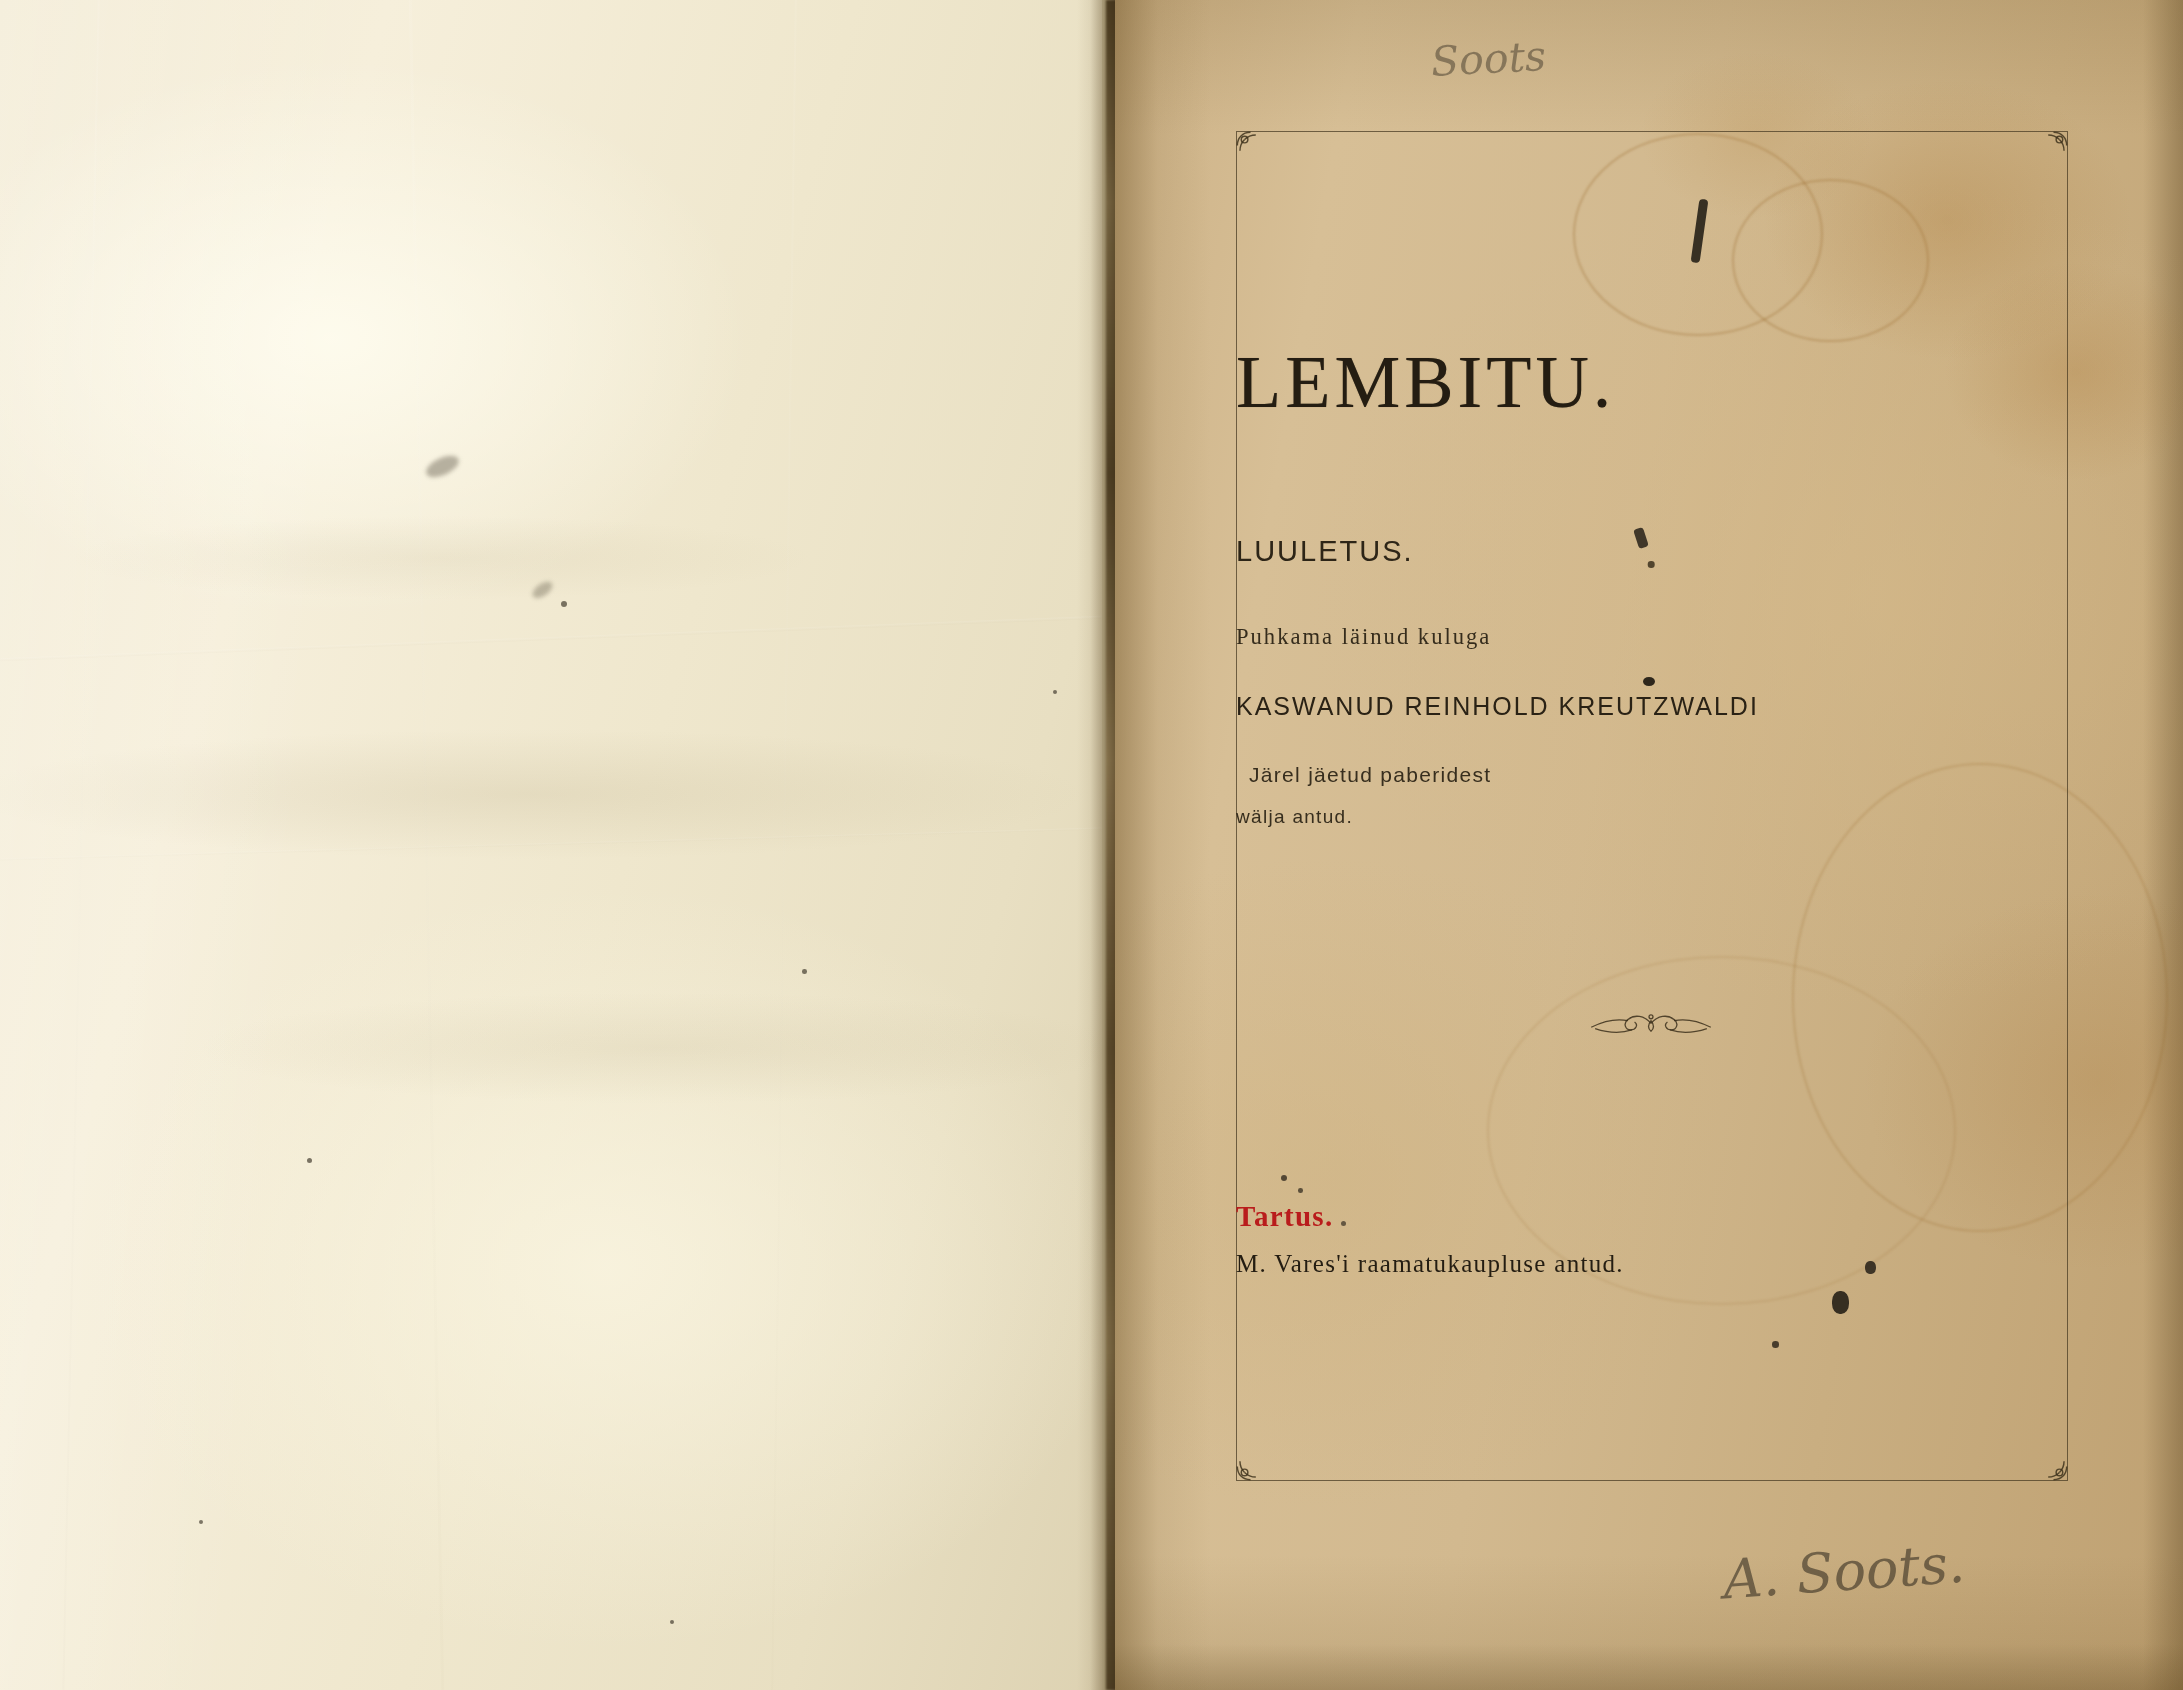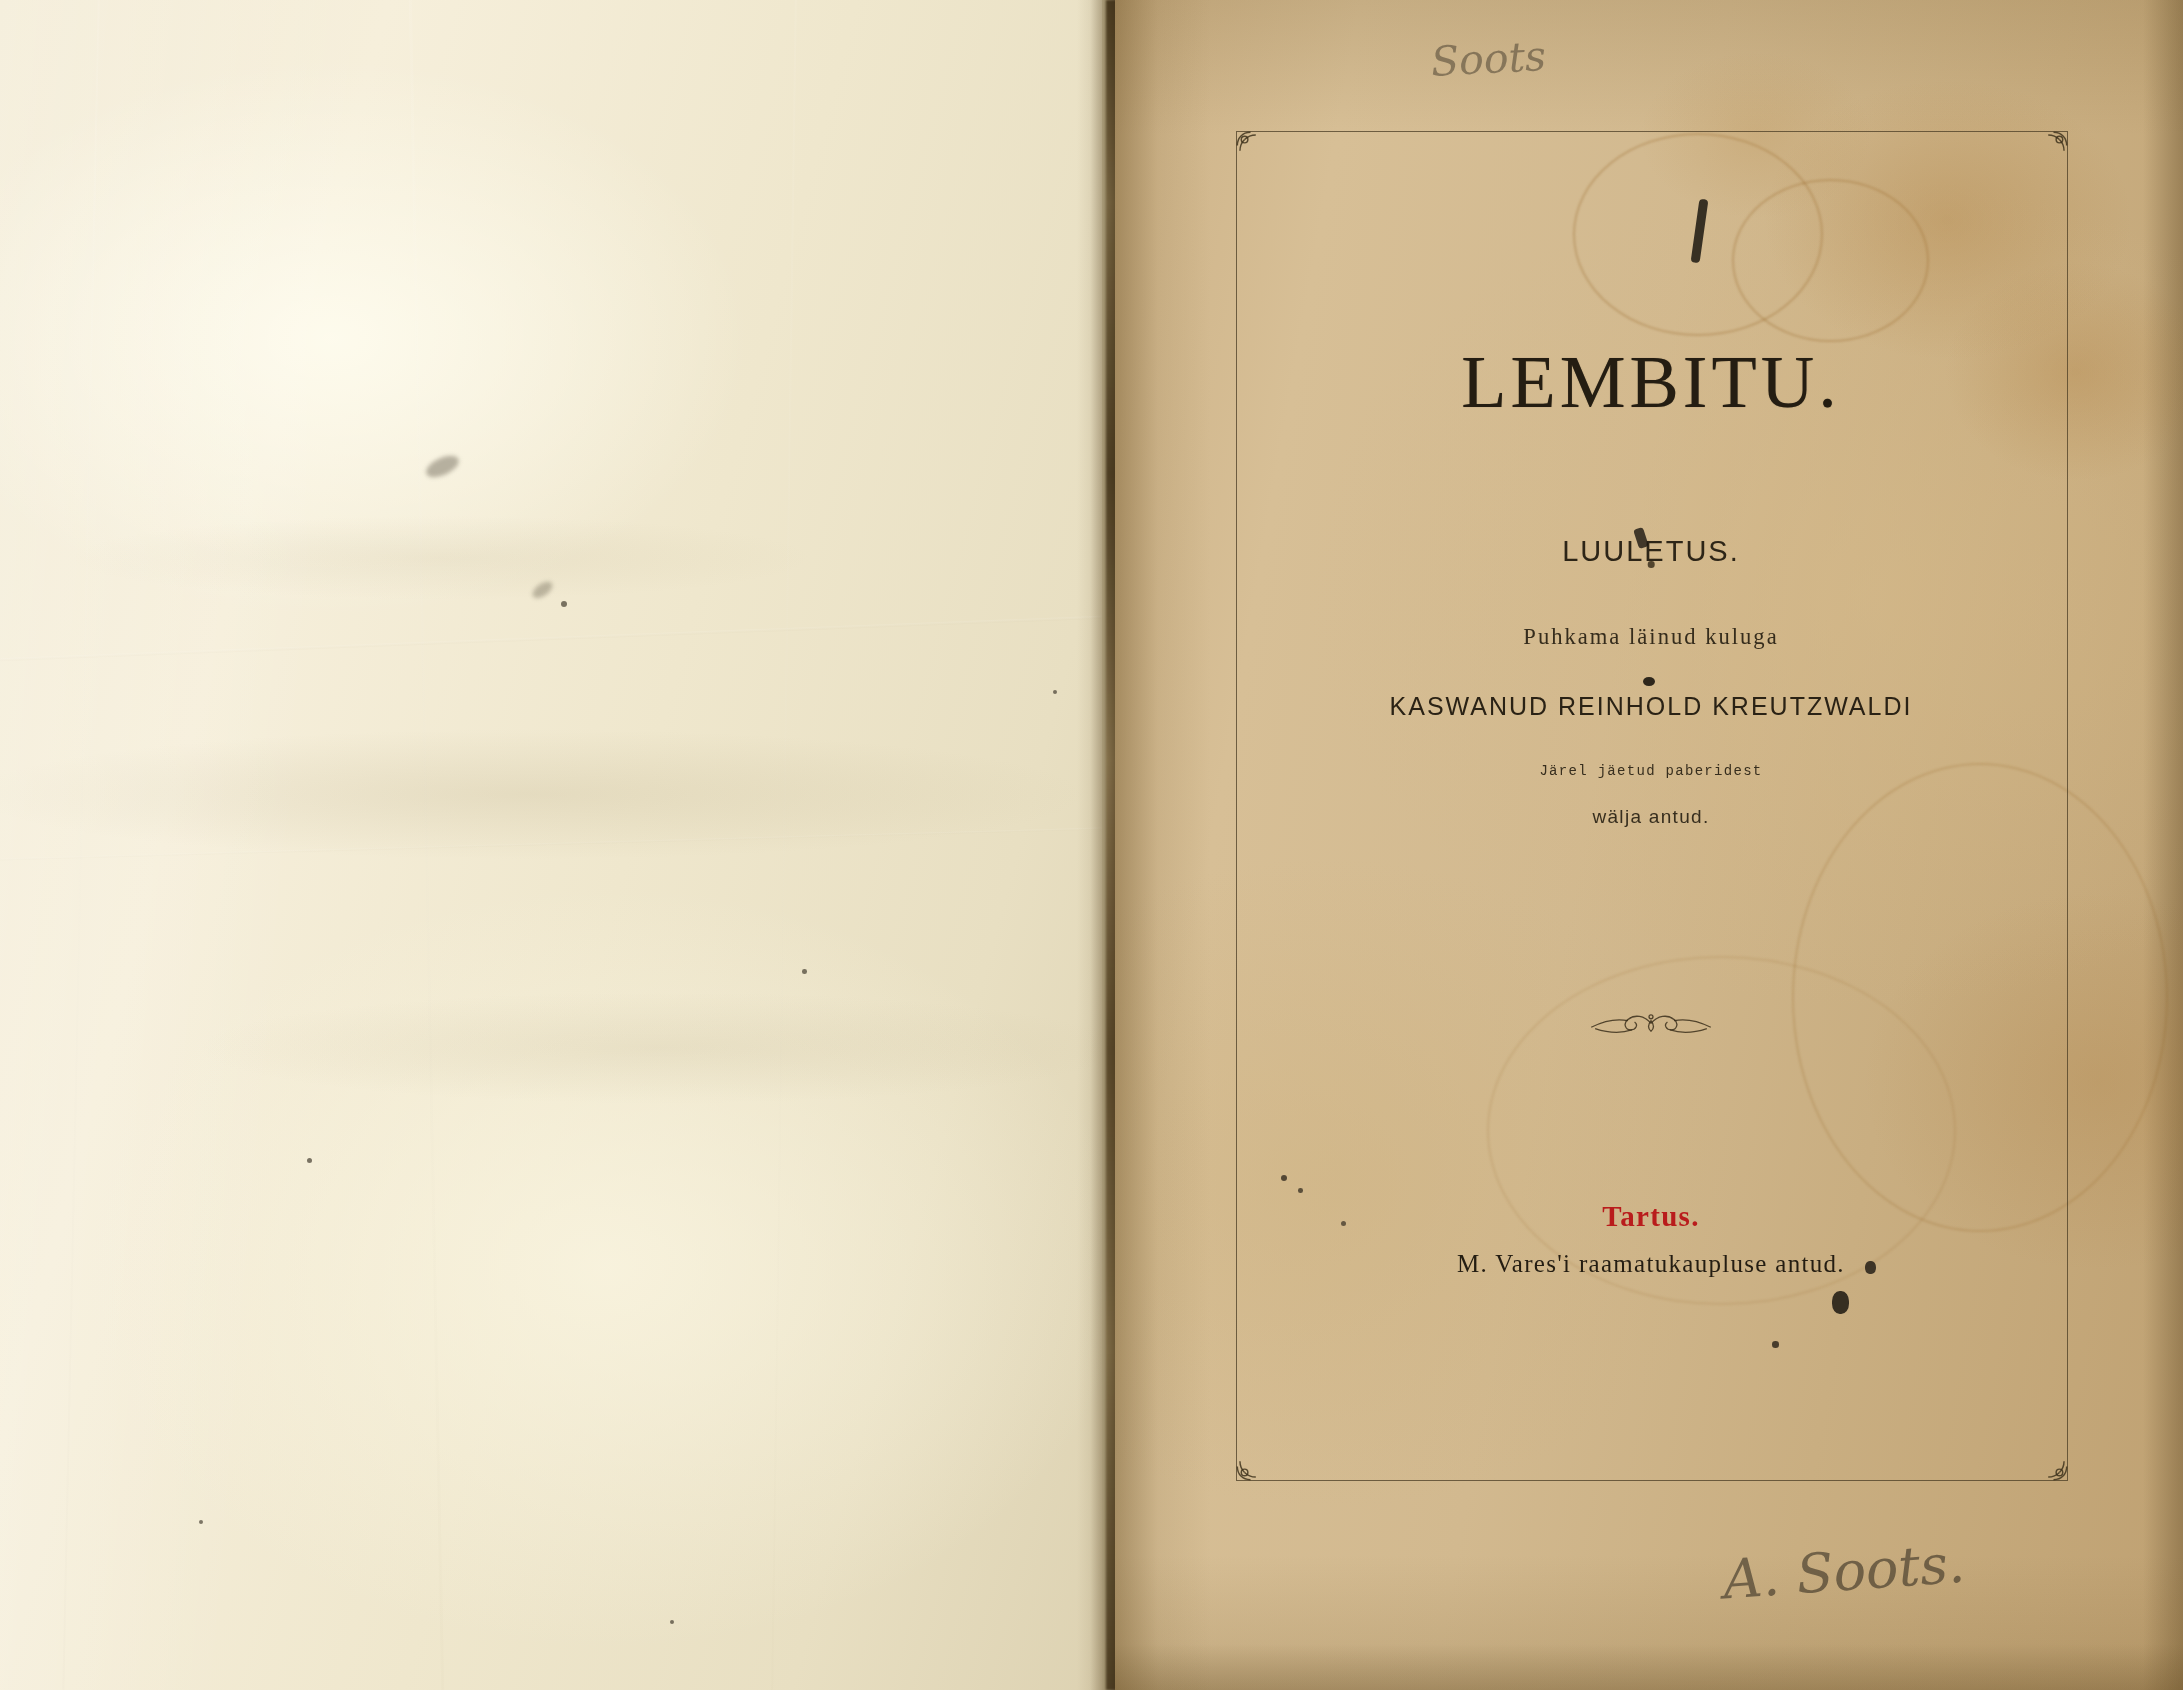--- a/index.html
+++ b/index.html
@@ -152,21 +152,20 @@
   }
   .corner svg { width: 100%; height: 100%; display: block; }
 
   
   .title-block {
     position: absolute;
     left: 1236px;
     top: 131px;
     width: 830px;
     height: 1348px;
-    text-align: center;
     color: #2e2619;
   }
   .main-title {
     position: absolute;
     top: 209px;
     left: 0;
     width: 100%;
     font-family: "Liberation Serif", serif;
     font-size: 74px;
     letter-spacing: 4px;
@@ -220,24 +219,24 @@
     left: 0;
     width: 100%;
     font-family: "Liberation Sans", sans-serif;
     font-size: 25px;
     letter-spacing: 2px;
     color: #2a2215;
   }
   .credit-2 {
     position: absolute;
     top: 632px;
-    left: 0;
-    width: 100%;
-    font-family: Liberation Mono, monospace;
-    font-size: 14px;
+    left: 13px;
+    width: 100%;
+    font-family: Liberation Sans, sans-serif;
+    font-size: 21px;
     letter-spacing: 1.3px;
     color: #372e1e;
   }
   .credit-3 {
     position: absolute;
     top: 675px;
     left: 0;
     width: 100%;
     font-family: "Liberation Sans", sans-serif;
     font-size: 19px;

